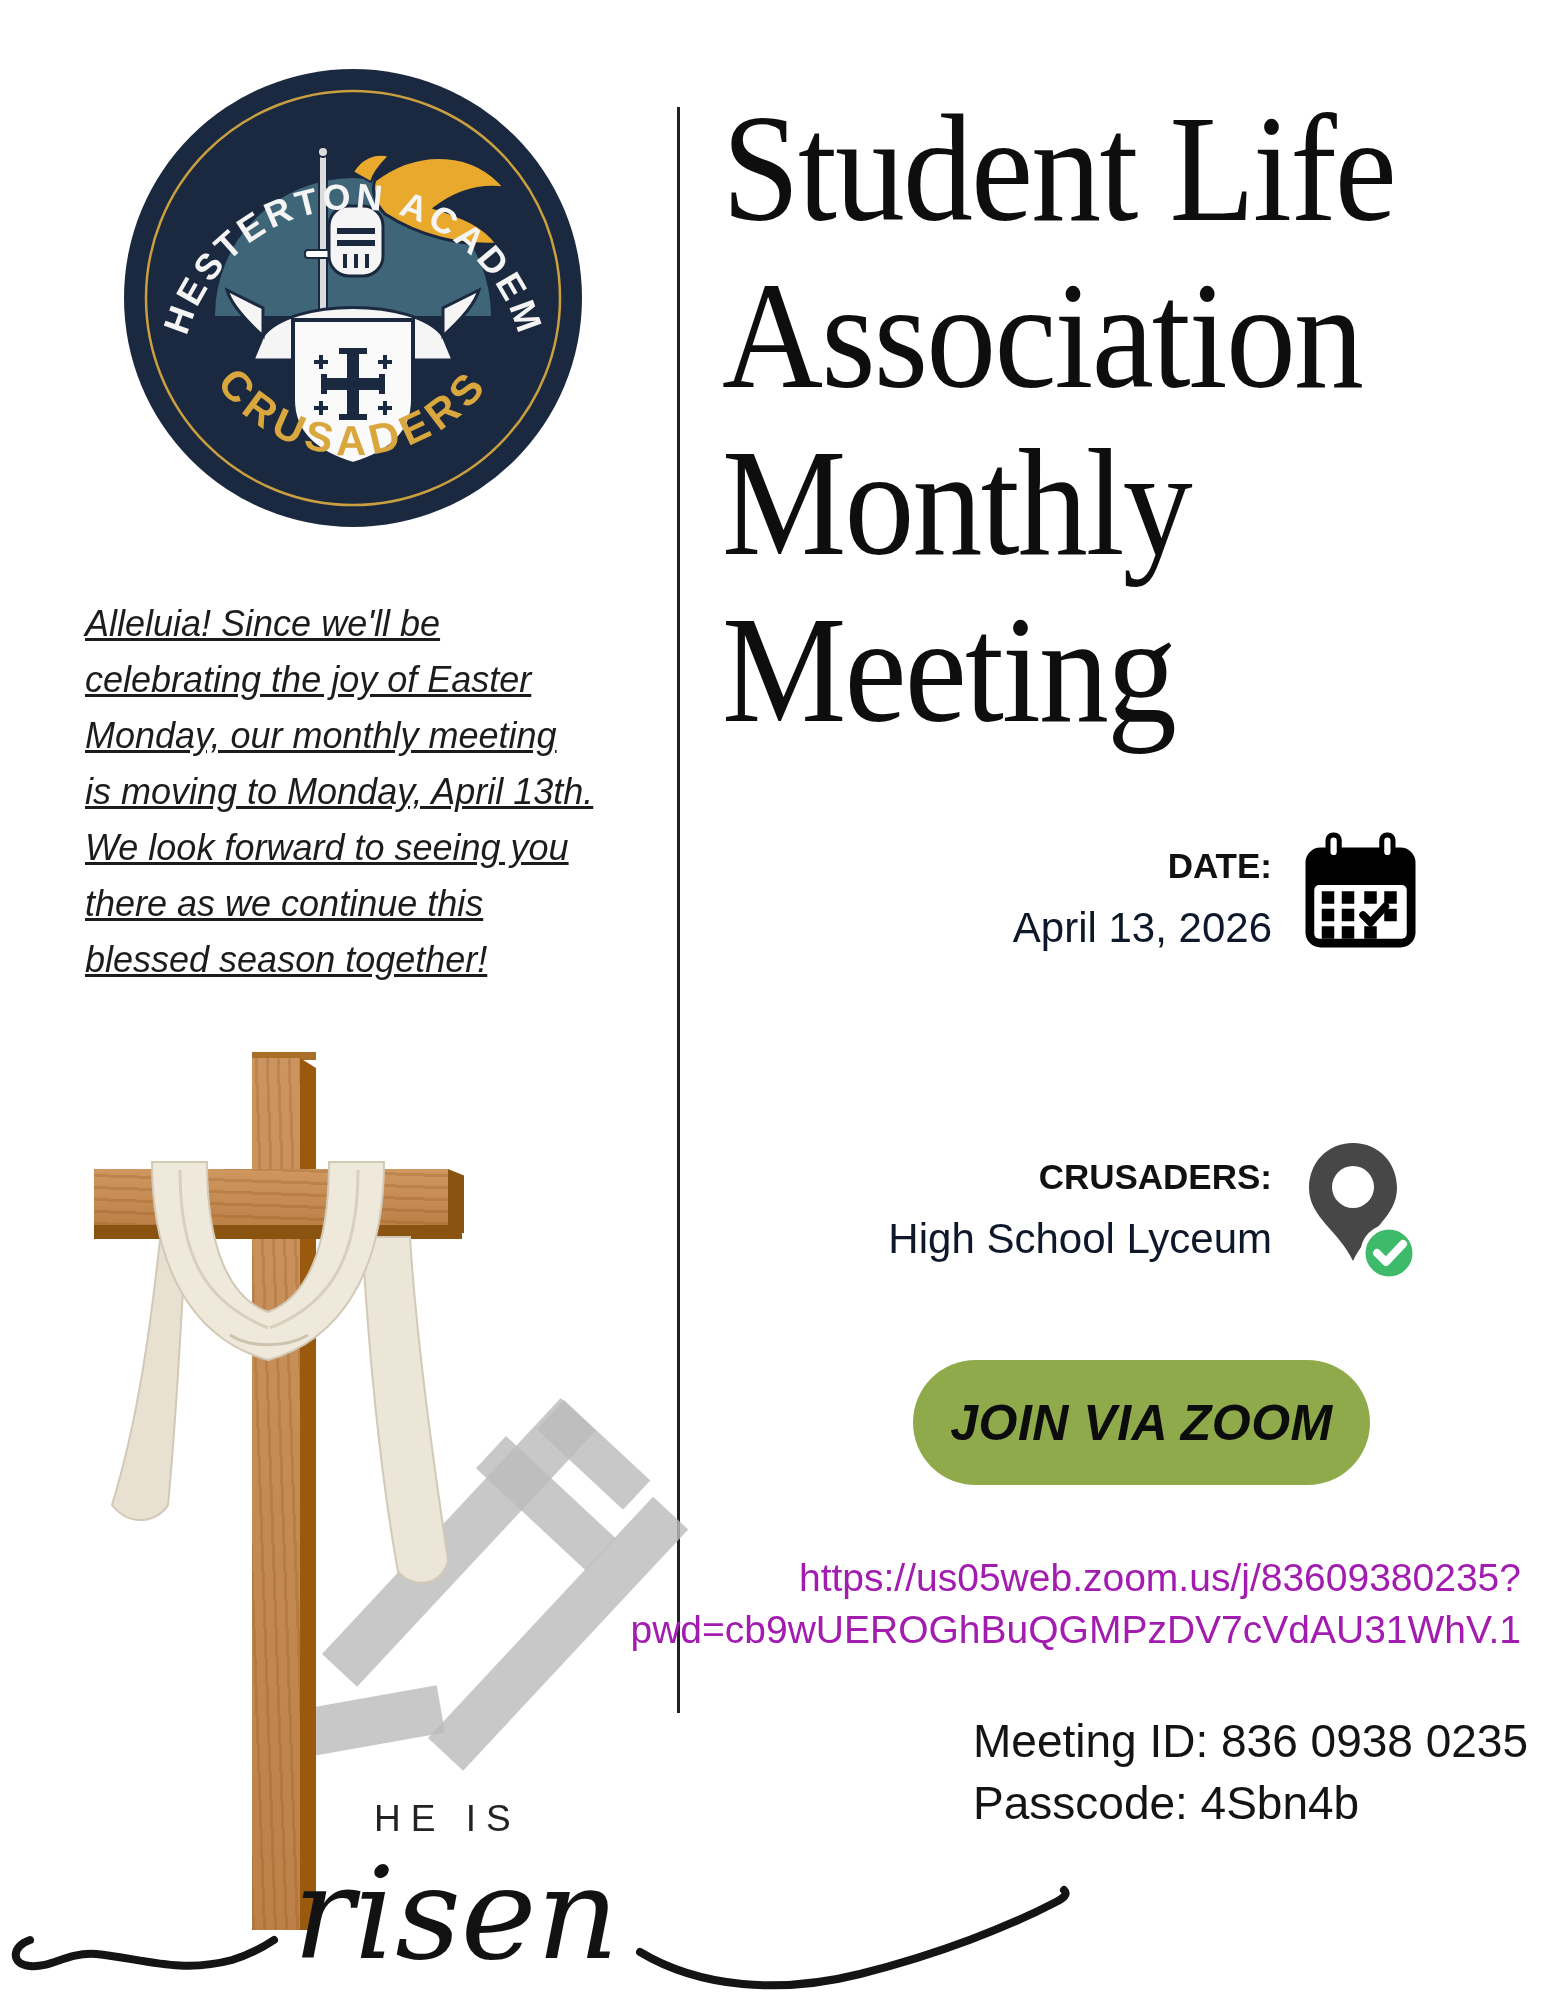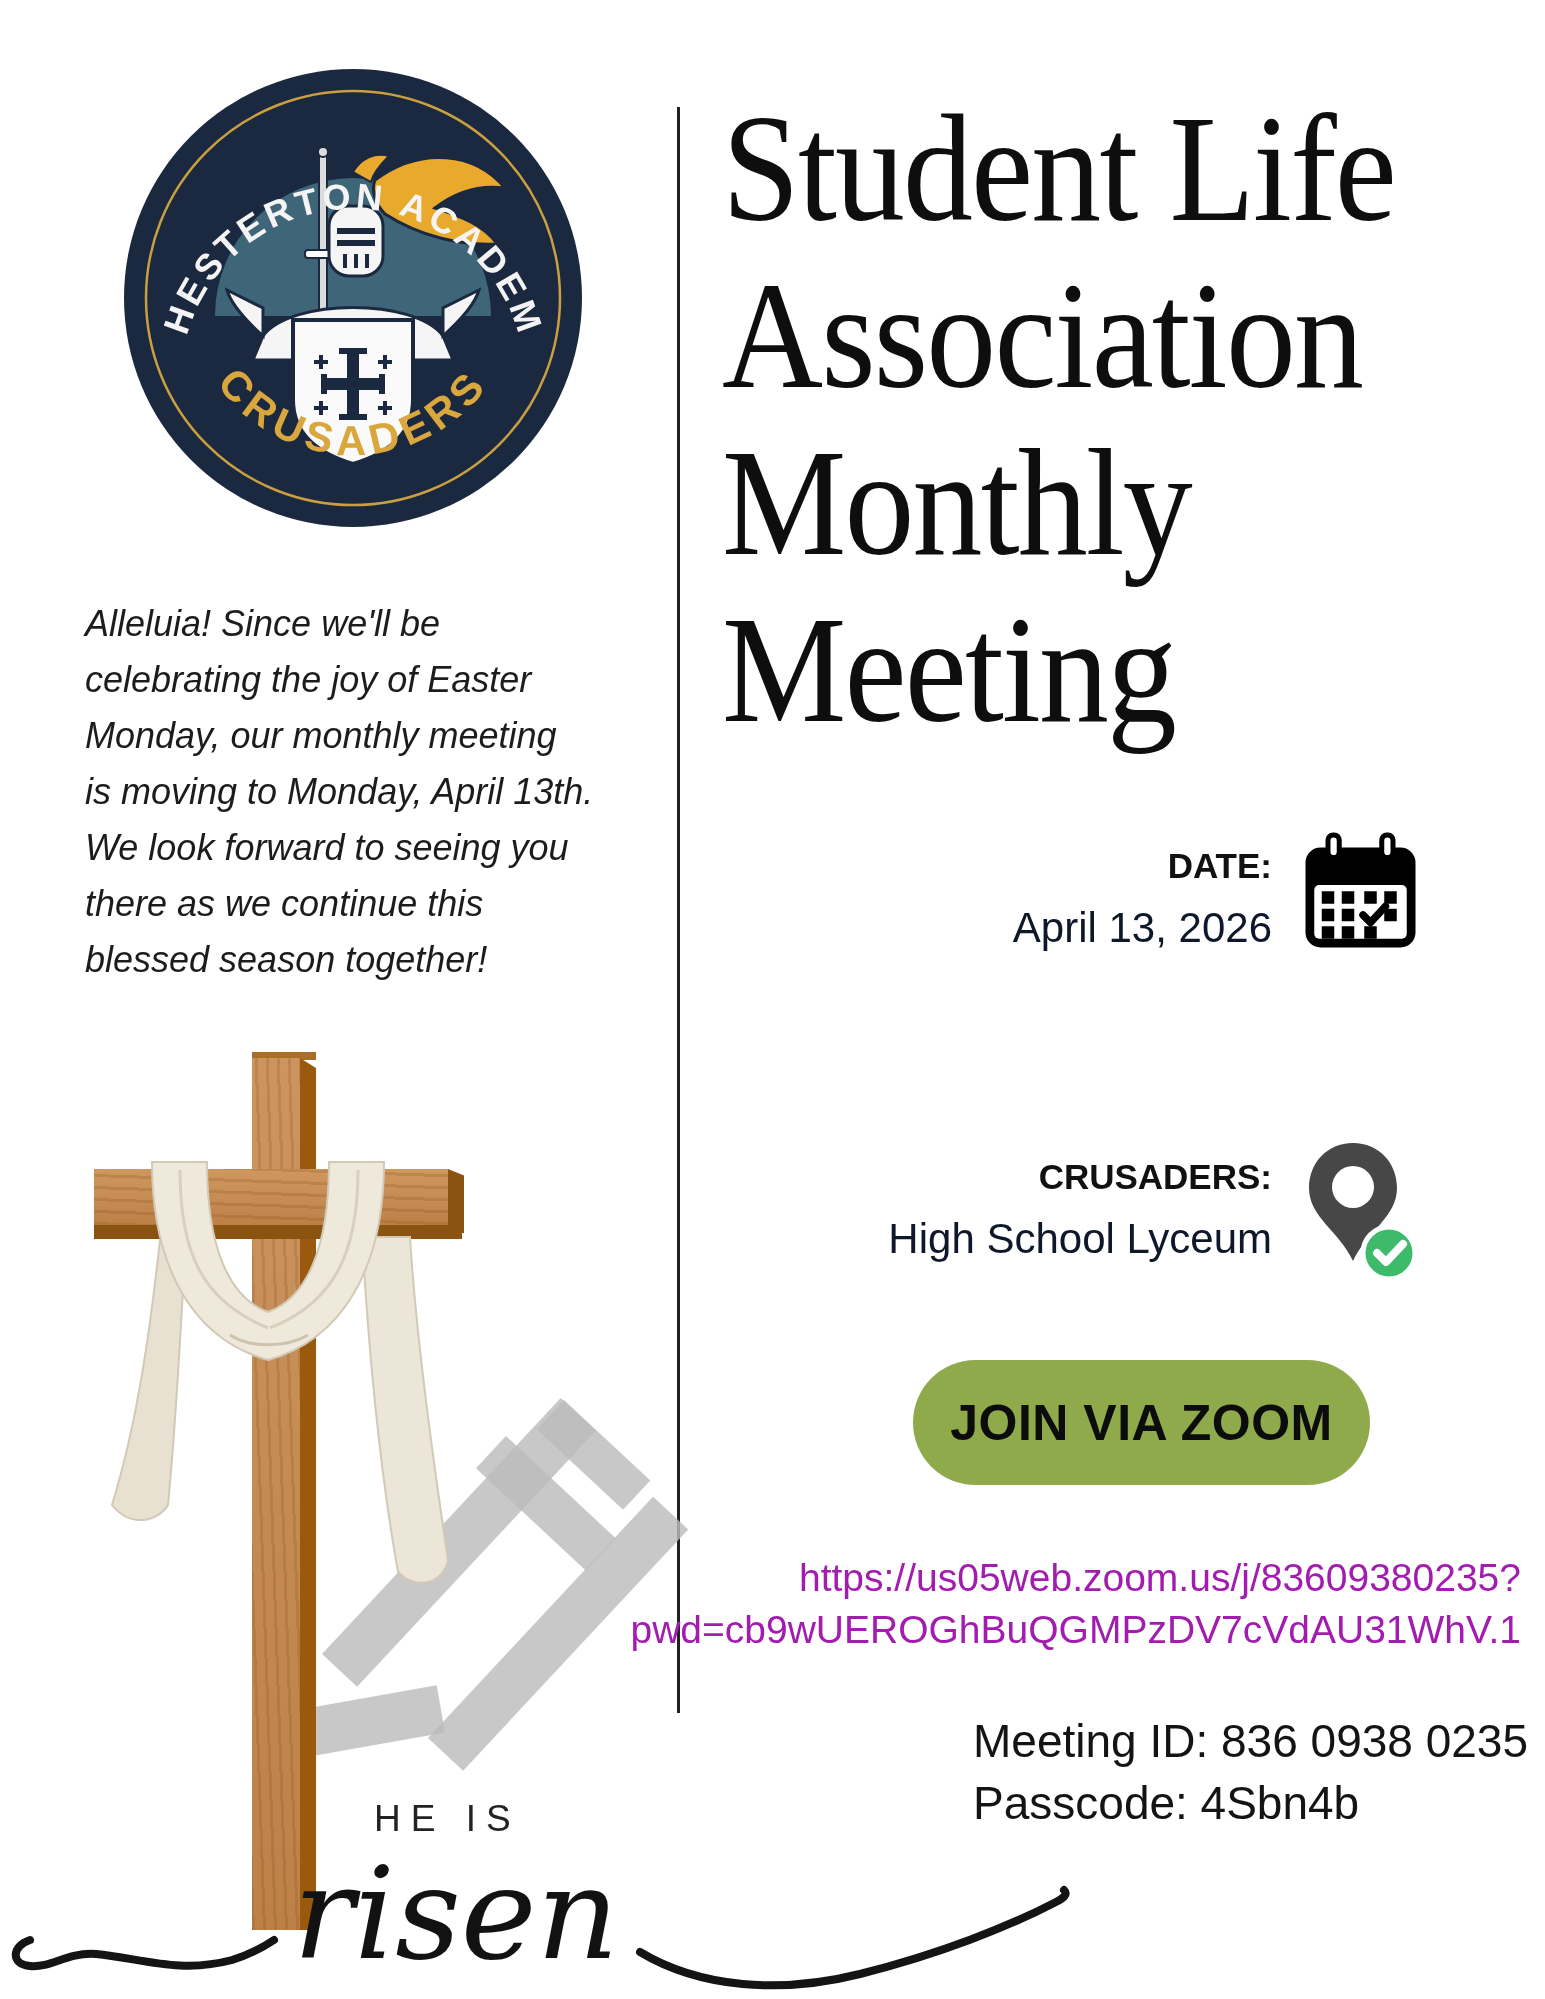--- a/index.html
+++ b/index.html
@@ -12,35 +12,35 @@
   
   .logo{position:absolute;left:123px;top:68px;width:460px;height:460px;}
 
   
   .title{position:absolute;left:722px;top:86px;font-family:"Liberation Serif",serif;
          font-size:152px;line-height:167px;color:#0e0e0e;transform:scaleX(.92);
          transform-origin:left top;letter-spacing:-2px;white-space:nowrap;font-weight:400;}
 
   
   .intro{position:absolute;left:85px;top:596px;width:610px;font-style:italic;
-         font-size:36px;line-height:56px;color:#1c1c1c;white-space:pre-line;}
+         font-size:36px;line-height:56px;color:#1c1c1c;white-space:pre-line;text-decoration:underline;}
 
   
   .info-row{position:absolute;left:0;width:1545px;height:160px;}
   .row-date{top:830px}.row-time{top:987px}.row-location{top:1141px}
   .info-label{position:absolute;right:273px;top:16px;font-weight:700;font-size:35px;color:#111;}
   .info-value{position:absolute;right:273px;top:74px;font-size:42px;color:#0f172a;white-space:nowrap;}
   .icon-cal{position:absolute;left:1298px;top:0;width:125px;height:125px;}
   .icon-clock{position:absolute;left:1298px;top:0;width:123px;height:123px;}
   .icon-pin{position:absolute;left:1301px;top:0;width:120px;height:148px;}
 
   
   .zoom-btn{position:absolute;left:913px;top:1360px;width:457px;height:125px;border:none;
             background:#8faa4b;border-radius:63px;font-family:"Liberation Sans",sans-serif;
-            font-weight:700;font-size:50px;color:#0c0c0c;letter-spacing:.5px;cursor:pointer;}
+            font-weight:700;font-size:50px;color:#0c0c0c;letter-spacing:.5px;cursor:pointer;font-style:italic;}
 
   
   .zoom-url{position:absolute;right:24px;top:1552px;text-align:right;font-size:39px;
             line-height:52px;color:#a21caf;white-space:nowrap;}
   .meeting-block{position:absolute;right:17px;top:1710px;text-align:left;font-size:46px;
             line-height:62px;color:#141414;white-space:nowrap;}
 
   
   .shadow{position:absolute;background:#bcbcbc;opacity:.82;}
   .sh-base{left:292px;top:1698px;width:150px;height:48px;transform:rotate(-10deg);}

